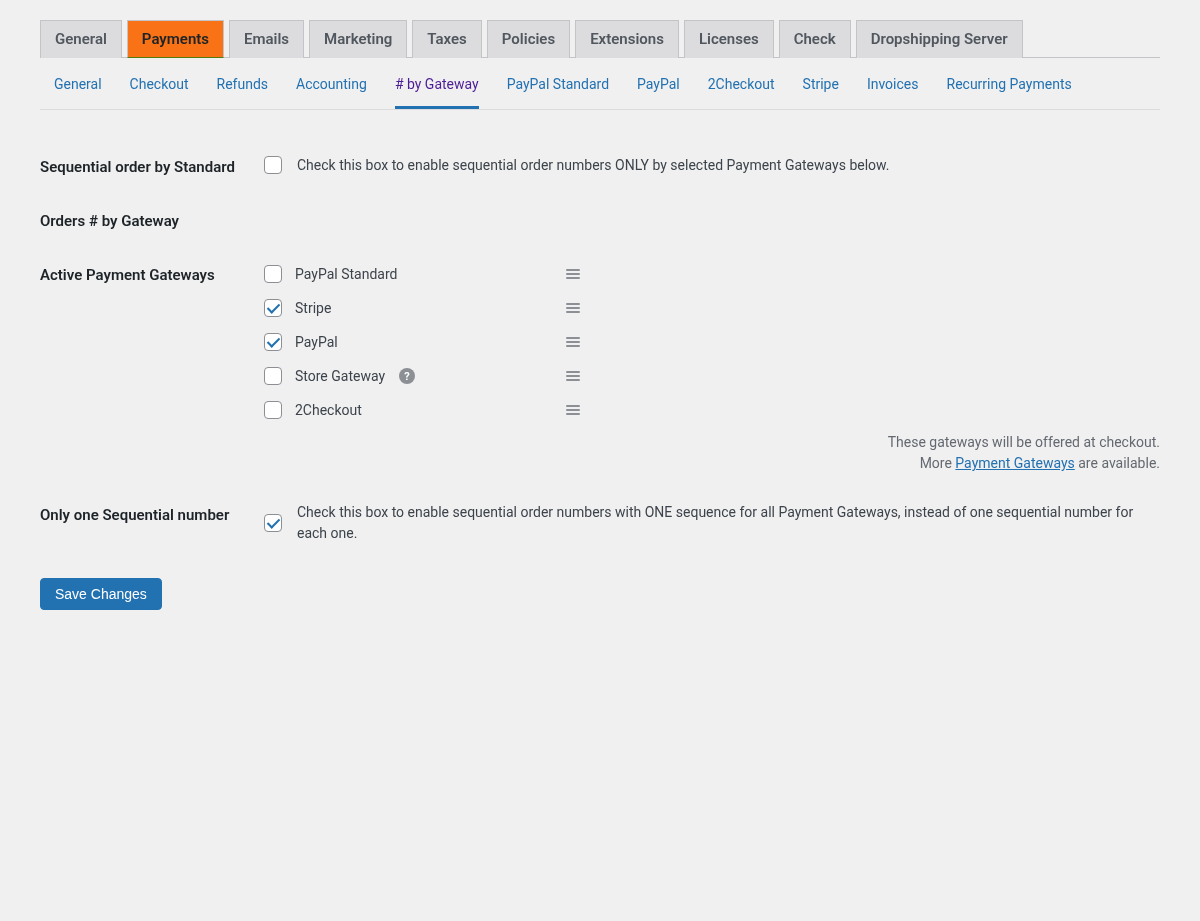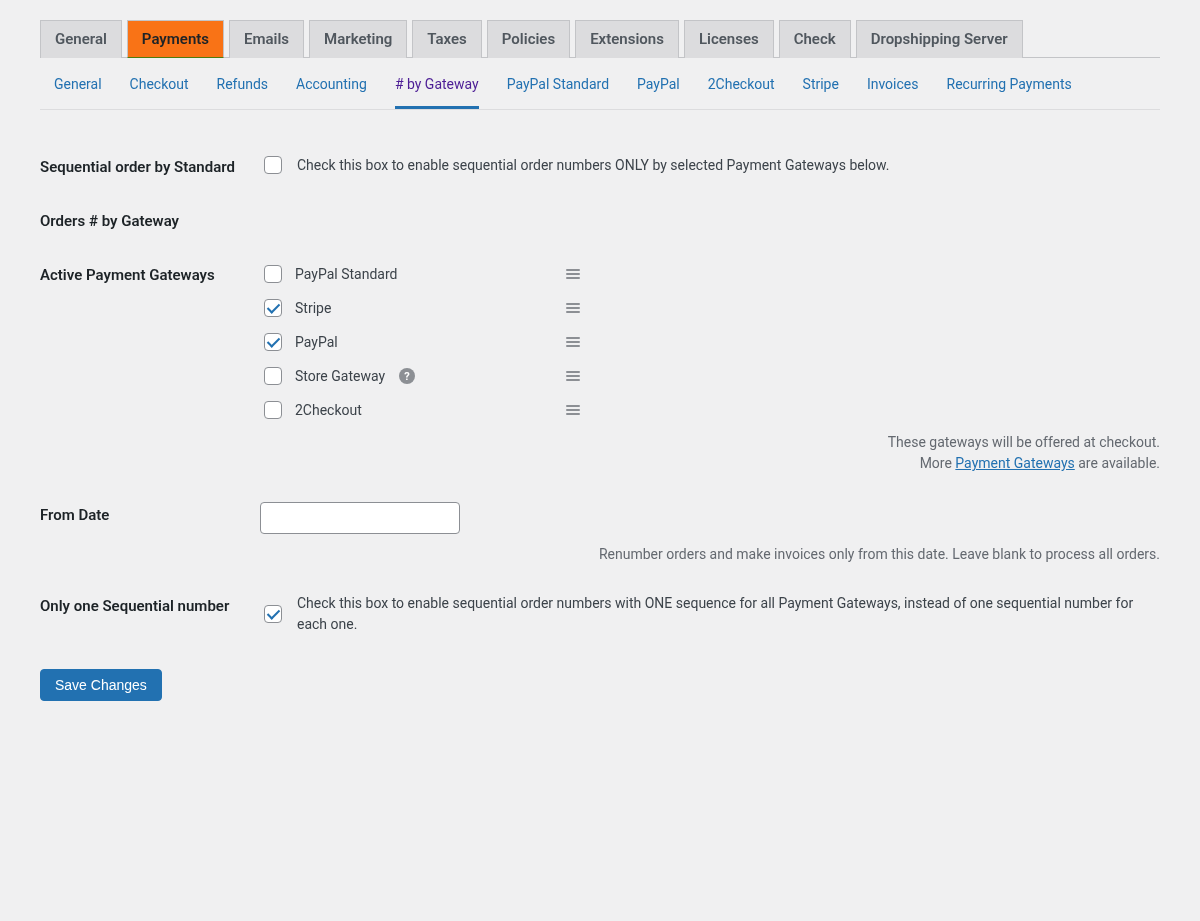--- a/index.html
+++ b/index.html
@@ -267,27 +267,20 @@
                 </div>
               </div>
             </div>
         <div class="desc">
           <span>These gateways will be offered at checkout.</span><br>
           <span>More </span><a href="#">Payment Gateways</a><span> are available.</span>
         </div>
       </td>
     </tr>
 
-    <tr>
-      <th>From Date</th>
-      <td>
-        <input type="text" value="" style="">
-        <div class="desc">Renumber orders and make invoices only from this date. Leave blank to process all orders.</div>
-      </td>
-    </tr>
 
     <tr>
       <th>Only one Sequential number</th>
       <td>
         <label class="cb-label">
           <input type="checkbox" id="cb-oneseq" checked="" style="">
           <span>Check this box to enable sequential order numbers with ONE sequence for all Payment Gateways, instead of one sequential number for each one.</span>
         </label>
       </td>
     </tr>

